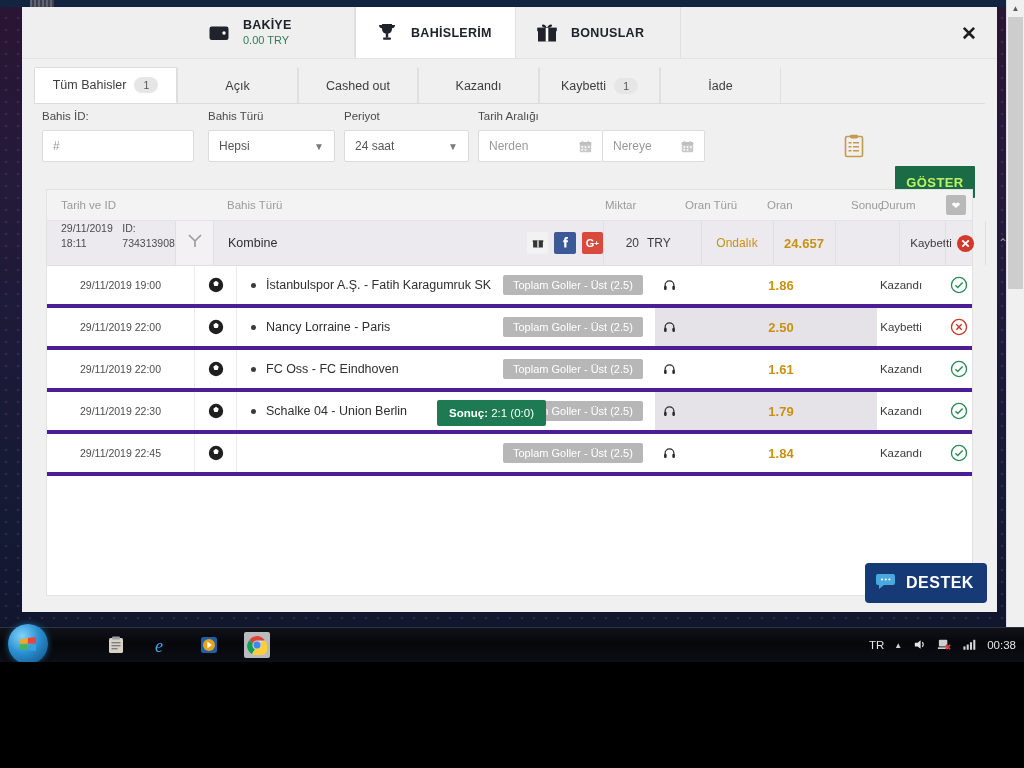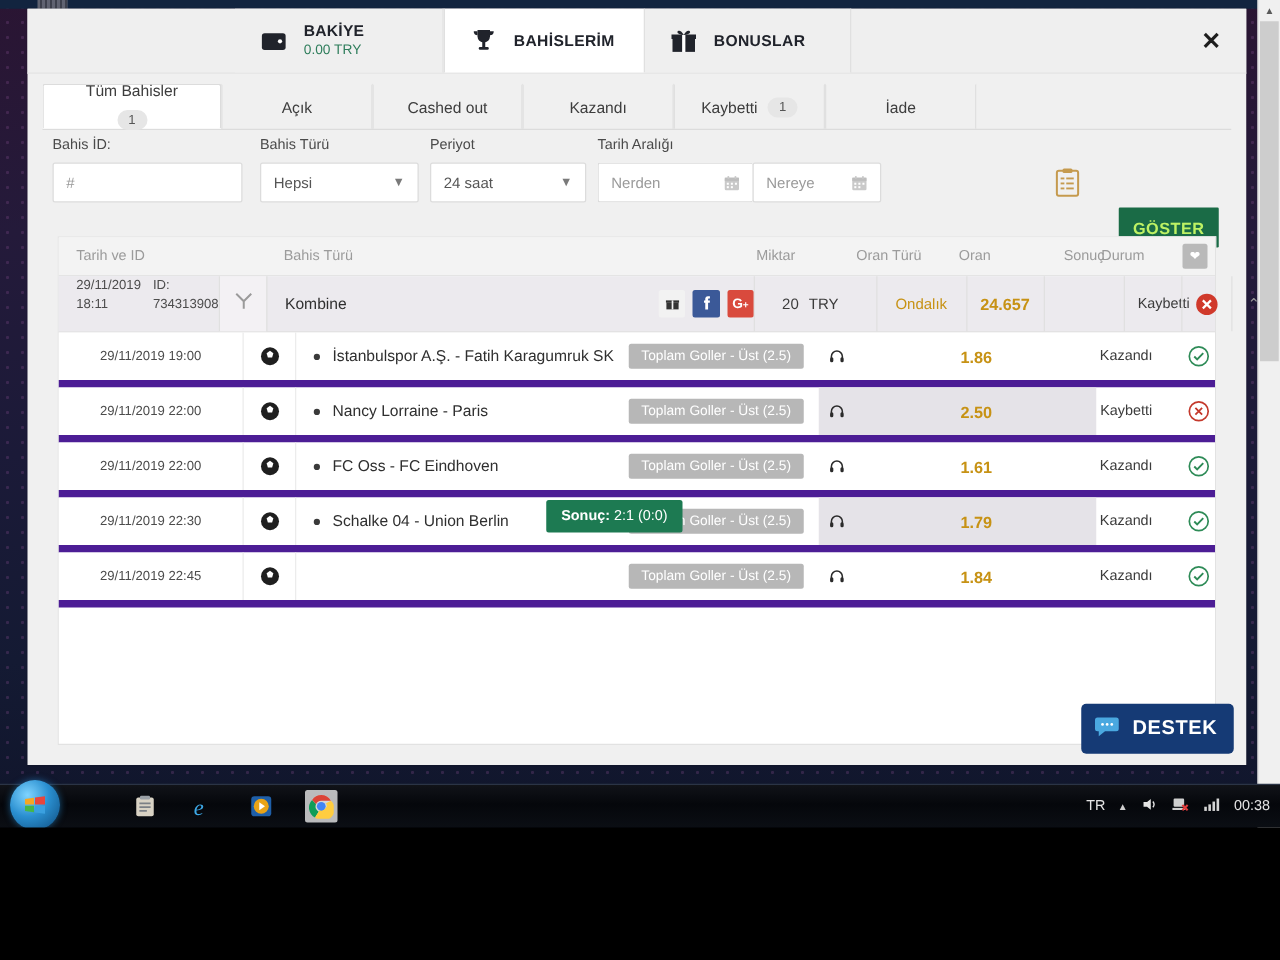--- a/index.html
+++ b/index.html
@@ -73,21 +73,20 @@
     position:absolute;top:0;height:36px;box-sizing:border-box;
     display:flex;align-items:center;justify-content:center;gap:8px;
     font-size:12.5px;color:#3d3d3d;
     border-left:1px solid #e0e0e0;border-right:1px solid #e0e0e0;
     border-top:1px solid transparent;
     background:transparent;cursor:pointer;
   }
   .ntab.active{
     background:#fff;border:1px solid #dcdcdc;border-bottom:1px solid #fff;
     border-radius:2px 2px 0 0;
-    flex-direction:column;
   }
   .badge{
     display:inline-flex;align-items:center;justify-content:center;
     min-width:16px;height:16px;padding:0 4px;border-radius:9px;
     background:#e6e6e6;color:#555;font-size:10.5px;line-height:16px;
   }
 
   
   .filters{position:relative;height:66px;margin:0 12px;}
   .flabel{position:absolute;font-size:11.5px;color:#4a4a4a;top:6px;}
@@ -118,21 +117,21 @@
   .cdate{position:absolute;left:0;top:0;width:128px;height:44px;
     display:flex;flex-direction:row;justify-content:center;padding-left:14px;
     box-sizing:border-box;font-size:10.5px;color:#4c4c4c;line-height:1.45;background:#eceaee;}
   .ccell{position:absolute;top:0;height:44px;display:flex;align-items:center;
     box-sizing:border-box;border-left:1px solid #e0e0e0;}
   .vsep{position:absolute;top:0;width:1px;height:44px;background:#e0e0e0;}
   .icbox{width:22px;height:22px;display:flex;align-items:center;justify-content:center;
     font-size:11px;color:#fff;border-radius:2px;}
 
   
-  .brow{position:relative;height:38px;border-bottom:6px solid #4c1d95;background:#fff;}
+  .brow{position:relative;height:38px;border-bottom:4px solid #4c1d95;background:#fff;}
   .bcell{position:absolute;top:0;height:38px;display:flex;align-items:center;box-sizing:border-box;}
   .bdate{left:0;width:148px;justify-content:center;font-size:10.5px;color:#4c4c4c;
     border-right:1px solid #ececec;}
   .bsport{left:148px;width:42px;justify-content:center;border-right:1px solid #ececec;}
   .bname{left:190px;font-size:12.5px;color:#2f2f2f;gap:10px;padding-left:14px;}
   .dot{width:5px;height:5px;border-radius:50%;background:#3a3a3a;flex:none;}
   .chip{position:absolute;top:9px;height:20px;padding:0 10px;background:#b7b7b7;color:#fff;
     font-size:11px;display:flex;align-items:center;justify-content:center;border-radius:2px;}
   .hp{position:absolute;top:0;height:38px;display:flex;align-items:center;justify-content:center;width:28px;}
   .odd{position:absolute;top:0;height:38px;display:flex;align-items:center;justify-content:center;

